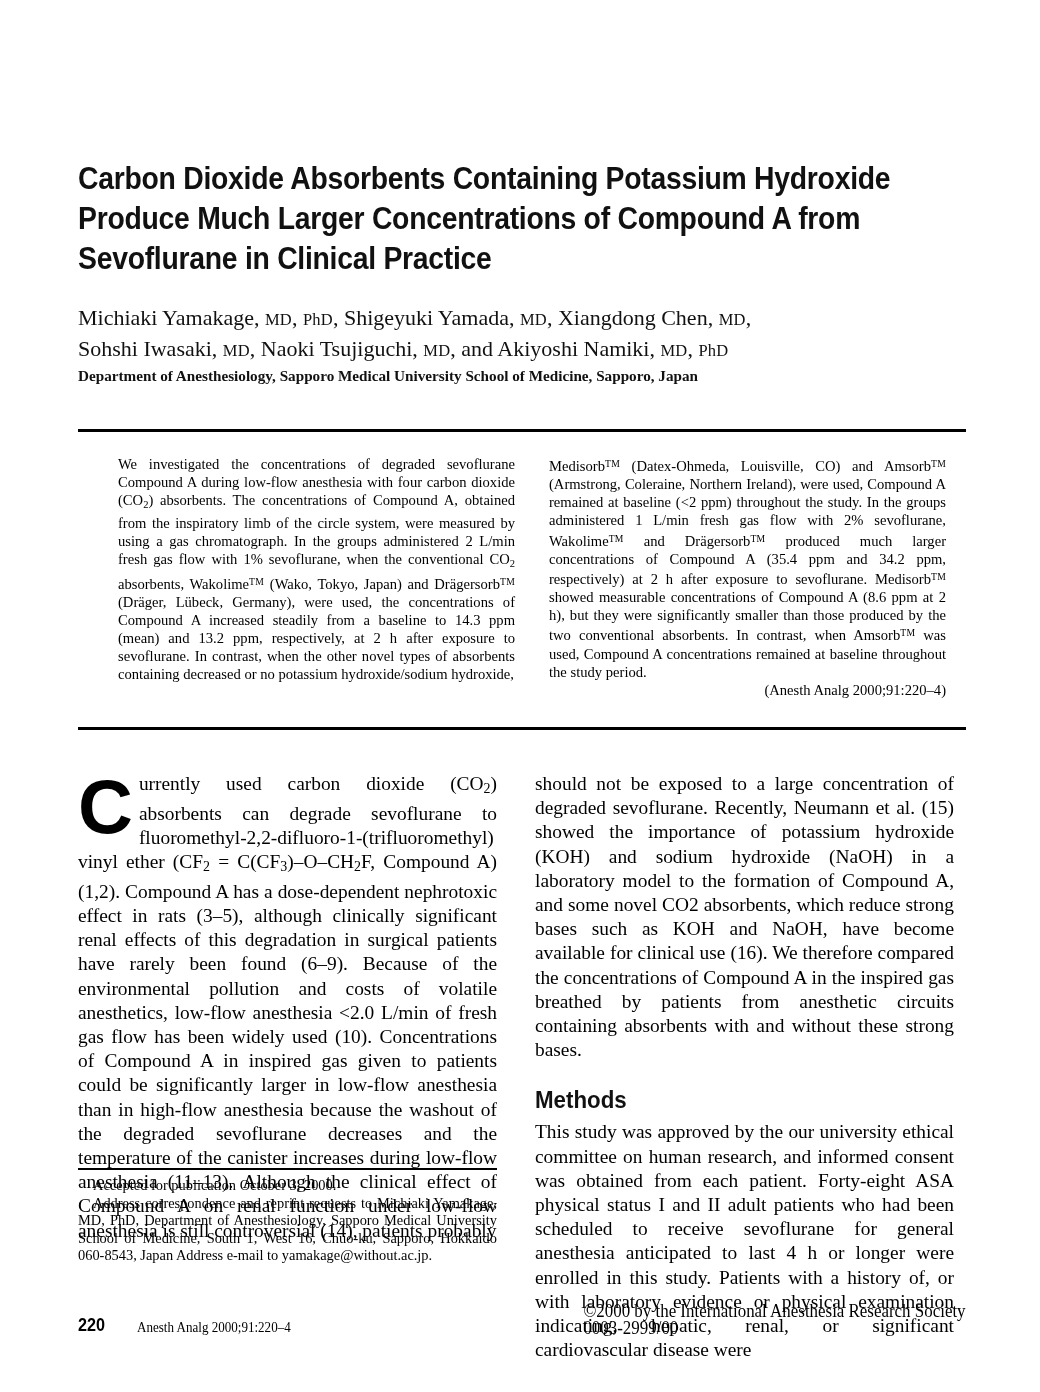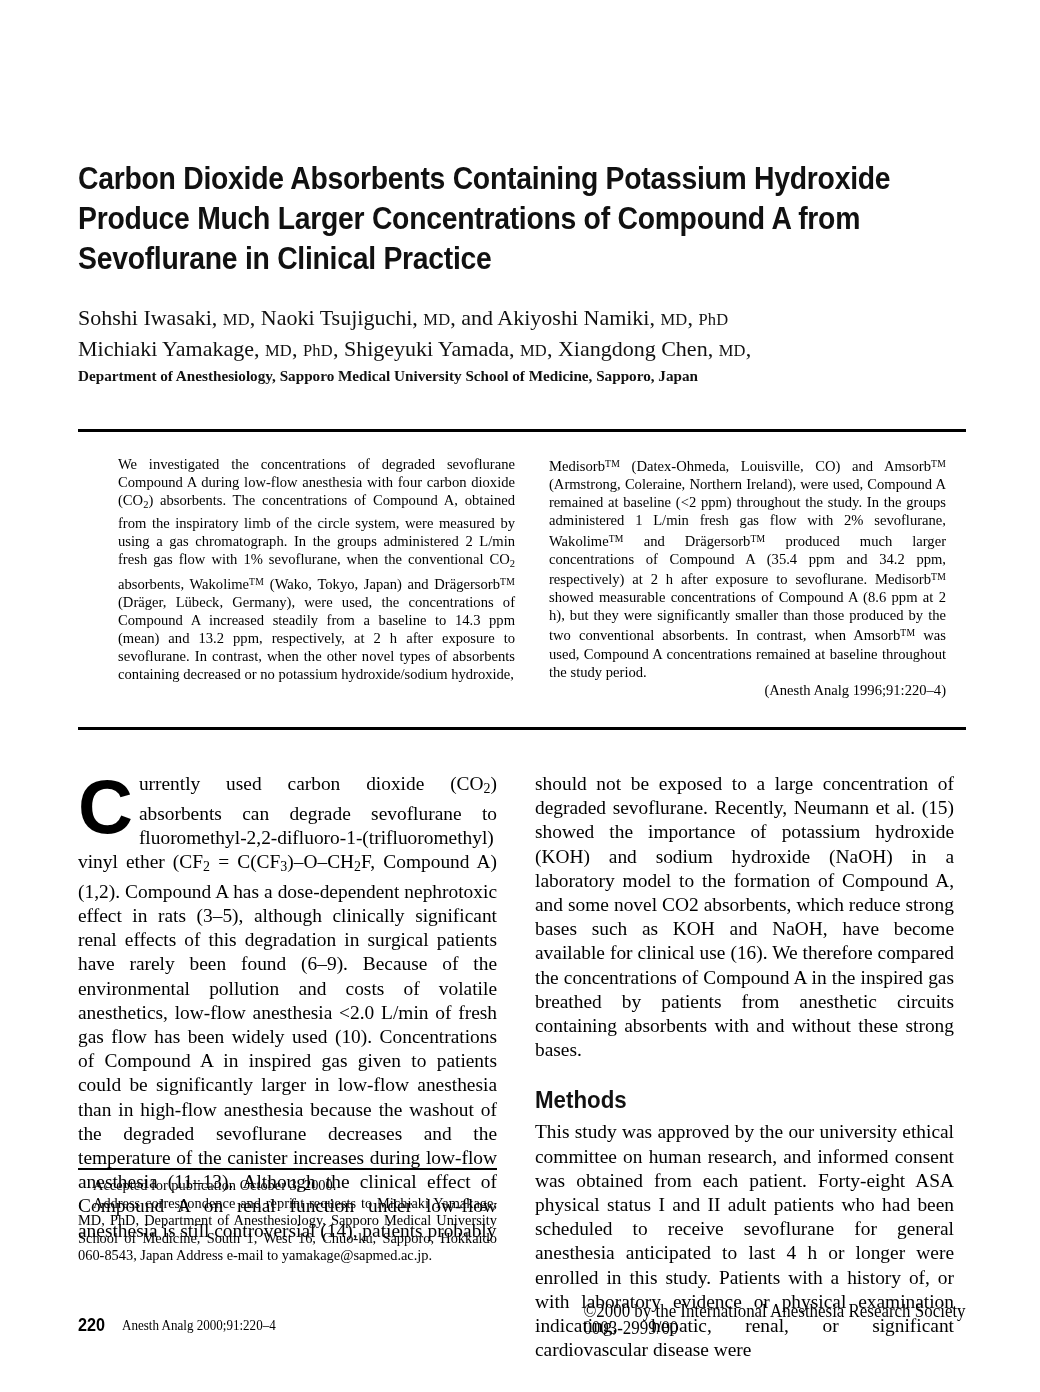--- a/index.html
+++ b/index.html
@@ -160,22 +160,22 @@
     text-align: justify;
   }
   .footnote p { margin: 0; text-indent: 15px; }
 
   
   .footer-left {
     position: absolute;
     left: 78px;
     top: 1315px;
     display: flex;
-    align-items: center;
-    gap: 14px;
+    align-items: flex-end;
+    gap: 29px;
   }
   .page-number {
     font-family: "Liberation Sans Narrow", "Liberation Sans", "DejaVu Sans", sans-serif;
     font-weight: bold;
     font-size: 18px;
     transform: scaleX(0.9);
     transform-origin: left bottom;
   }
   .journal-ref {
     font-size: 14.2px;
@@ -202,55 +202,55 @@
 
   <div class="title-block">
     <h1 class="doc-title">
       <span>Carbon Dioxide Absorbents Containing Potassium Hydroxide</span><br>
       <span>Produce Much Larger Concentrations of Compound A from</span><br>
       <span>Sevoflurane in Clinical Practice</span>
     </h1>
   </div>
 
   <div class="authors">
+    <div>Michiaki Yamakage, <span class="sc">MD</span>, <span class="sc">PhD</span>, Shigeyuki Yamada, <span class="sc">MD</span>, Xiangdong Chen, <span class="sc">MD</span>,</div>
     <div>Sohshi Iwasaki, <span class="sc">MD</span>, Naoki Tsujiguchi, <span class="sc">MD</span>, and Akiyoshi Namiki, <span class="sc">MD</span>, <span class="sc">PhD</span></div>
-    <div>Michiaki Yamakage, <span class="sc">MD</span>, <span class="sc">PhD</span>, Shigeyuki Yamada, <span class="sc">MD</span>, Xiangdong Chen, <span class="sc">MD</span>,</div>
   </div>
   <div class="affiliation">Department of Anesthesiology, Sapporo Medical University School of Medicine, Sapporo, Japan</div>
 
   <div class="rule top-abstract"></div>
 
   <div class="abstract">
     <div class="col">
       <p>We investigated the concentrations of degraded sevoflurane Compound A during low-flow anesthesia with four carbon dioxide (CO<sub>2</sub>) absorbents. The concentrations of Compound A, obtained from the inspiratory limb of the circle system, were measured by using a gas chromatograph. In the groups administered 2 L/min fresh gas flow with 1% sevoflurane, when the conventional CO<sub>2</sub> absorbents, Wakolime<span class="tm">TM</span> (Wako, Tokyo, Japan) and Drägersorb<span class="tm">TM</span> (Dräger, Lübeck, Germany), were used, the concentrations of Compound A increased steadily from a baseline to 14.3&nbsp;ppm (mean) and 13.2&nbsp;ppm, respectively, at 2&nbsp;h after exposure to sevoflurane. In contrast, when the other novel types of absorbents containing decreased or no potassium hydroxide/sodium hydroxide,</p>
     </div>
     <div class="col">
       <p>Medisorb<span class="tm">TM</span> (Datex-Ohmeda, Louisville, CO) and Amsorb<span class="tm">TM</span> (Armstrong, Coleraine, Northern Ireland), were used, Compound A remained at baseline (&lt;2 ppm) throughout the study. In the groups administered 1 L/min fresh gas flow with 2% sevoflurane, Wakolime<span class="tm">TM</span> and Drägersorb<span class="tm">TM</span> produced much larger concentrations of Compound A (35.4&nbsp;ppm and 34.2&nbsp;ppm, respectively) at 2&nbsp;h after exposure to sevoflurane. Medisorb<span class="tm">TM</span> showed measurable concentrations of Compound A (8.6 ppm at 2 h), but they were significantly smaller than those produced by the two conventional absorbents. In contrast, when Amsorb<span class="tm">TM</span> was used, Compound A concentrations remained at baseline throughout the study period.</p>
-      <p class="cite-line">(Anesth Analg 1996;91:220–4)</p>
+      <p class="cite-line">(Anesth Analg 2000;91:220–4)</p>
     </div>
   </div>
 
   <div class="rule bottom-abstract"></div>
 
   <div class="body-cols">
     <div class="body-col">
       <p class="dropcap-para">Currently used carbon dioxide (CO<sub>2</sub>) absorbents can degrade sevoflurane to fluoromethyl-2,2-difluoro-1-(trifluoromethyl) vinyl ether (CF<sub>2</sub> = C(CF<sub>3</sub>)–O–CH<sub>2</sub>F, Compound A) (1,2). Compound A has a dose-dependent nephrotoxic effect in rats (3–5), although clinically significant renal effects of this degradation in surgical patients have rarely been found (6–9). Because of the environmental pollution and costs of volatile anesthetics, low-flow anesthesia &lt;2.0 L/min of fresh gas flow has been widely used (10). Concentrations of Compound A in inspired gas given to patients could be significantly larger in low-flow anesthesia than in high-flow anesthesia because the washout of the degraded sevoflurane decreases and the temperature of the canister increases during low-flow anesthesia (11–13). Although the clinical effect of Compound A on renal function under low-flow anesthesia is still controversial (14), patients probably</p>
     </div>
     <div class="body-col">
       <p>should not be exposed to a large concentration of degraded sevoflurane. Recently, Neumann et al. (15) showed the importance of potassium hydroxide (KOH) and sodium hydroxide (NaOH) in a laboratory model to the formation of Compound A, and some novel CO2 absorbents, which reduce strong bases such as KOH and NaOH, have become available for clinical use (16). We therefore compared the concentrations of Compound A in the inspired gas breathed by patients from anesthetic circuits containing absorbents with and without these strong bases.</p>
       <h2 class="section-head">Methods</h2>
       <p>This study was approved by the our university ethical committee on human research, and informed consent was obtained from each patient. Forty-eight ASA physical status I and II adult patients who had been scheduled to receive sevoflurane for general anesthesia anticipated to last 4 h or longer were enrolled in this study. Patients with a history of, or with laboratory evidence or physical examination indicating, hepatic, renal, or significant cardiovascular disease were</p>
     </div>
   </div>
 
   <div class="footnote-wrap">
     <div class="footnote-rule"></div>
     <div class="footnote">
       <p>Accepted for publication October 3, 2000.</p>
-      <p>Address correspondence and reprint requests to Michiaki Yamakage, MD, PhD, Department of Anesthesiology, Sapporo Medical University School of Medicine, South 1, West 16, Chuo-ku, Sapporo, Hokkaido 060-8543, Japan Address e-mail to <span>yamakage@sapmed.ac.jp</span>.</p>
+      <p>Address correspondence and reprint requests to Michiaki Yamakage, MD, PhD, Department of Anesthesiology, Sapporo Medical University School of Medicine, South 1, West 16, Chuo-ku, Sapporo, Hokkaido 060-8543, Japan Address e-mail to <span>yamakage@without.ac.jp</span>.</p>
     </div>
   </div>
 
   <div class="footer-left">
     <span class="page-number">220</span>
     <span class="journal-ref">Anesth Analg 2000;91:220–4</span>
   </div>
   <div class="footer-right">
     <div>©2000 by the International Anesthesia Research Society</div>
     <div>0003-2999/00</div>

